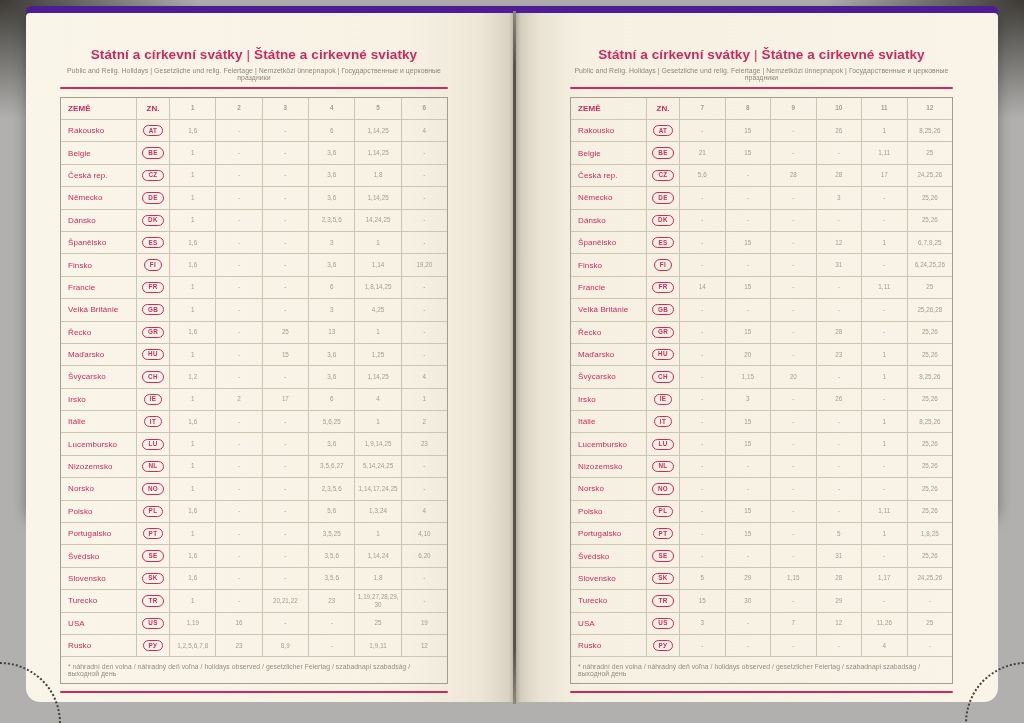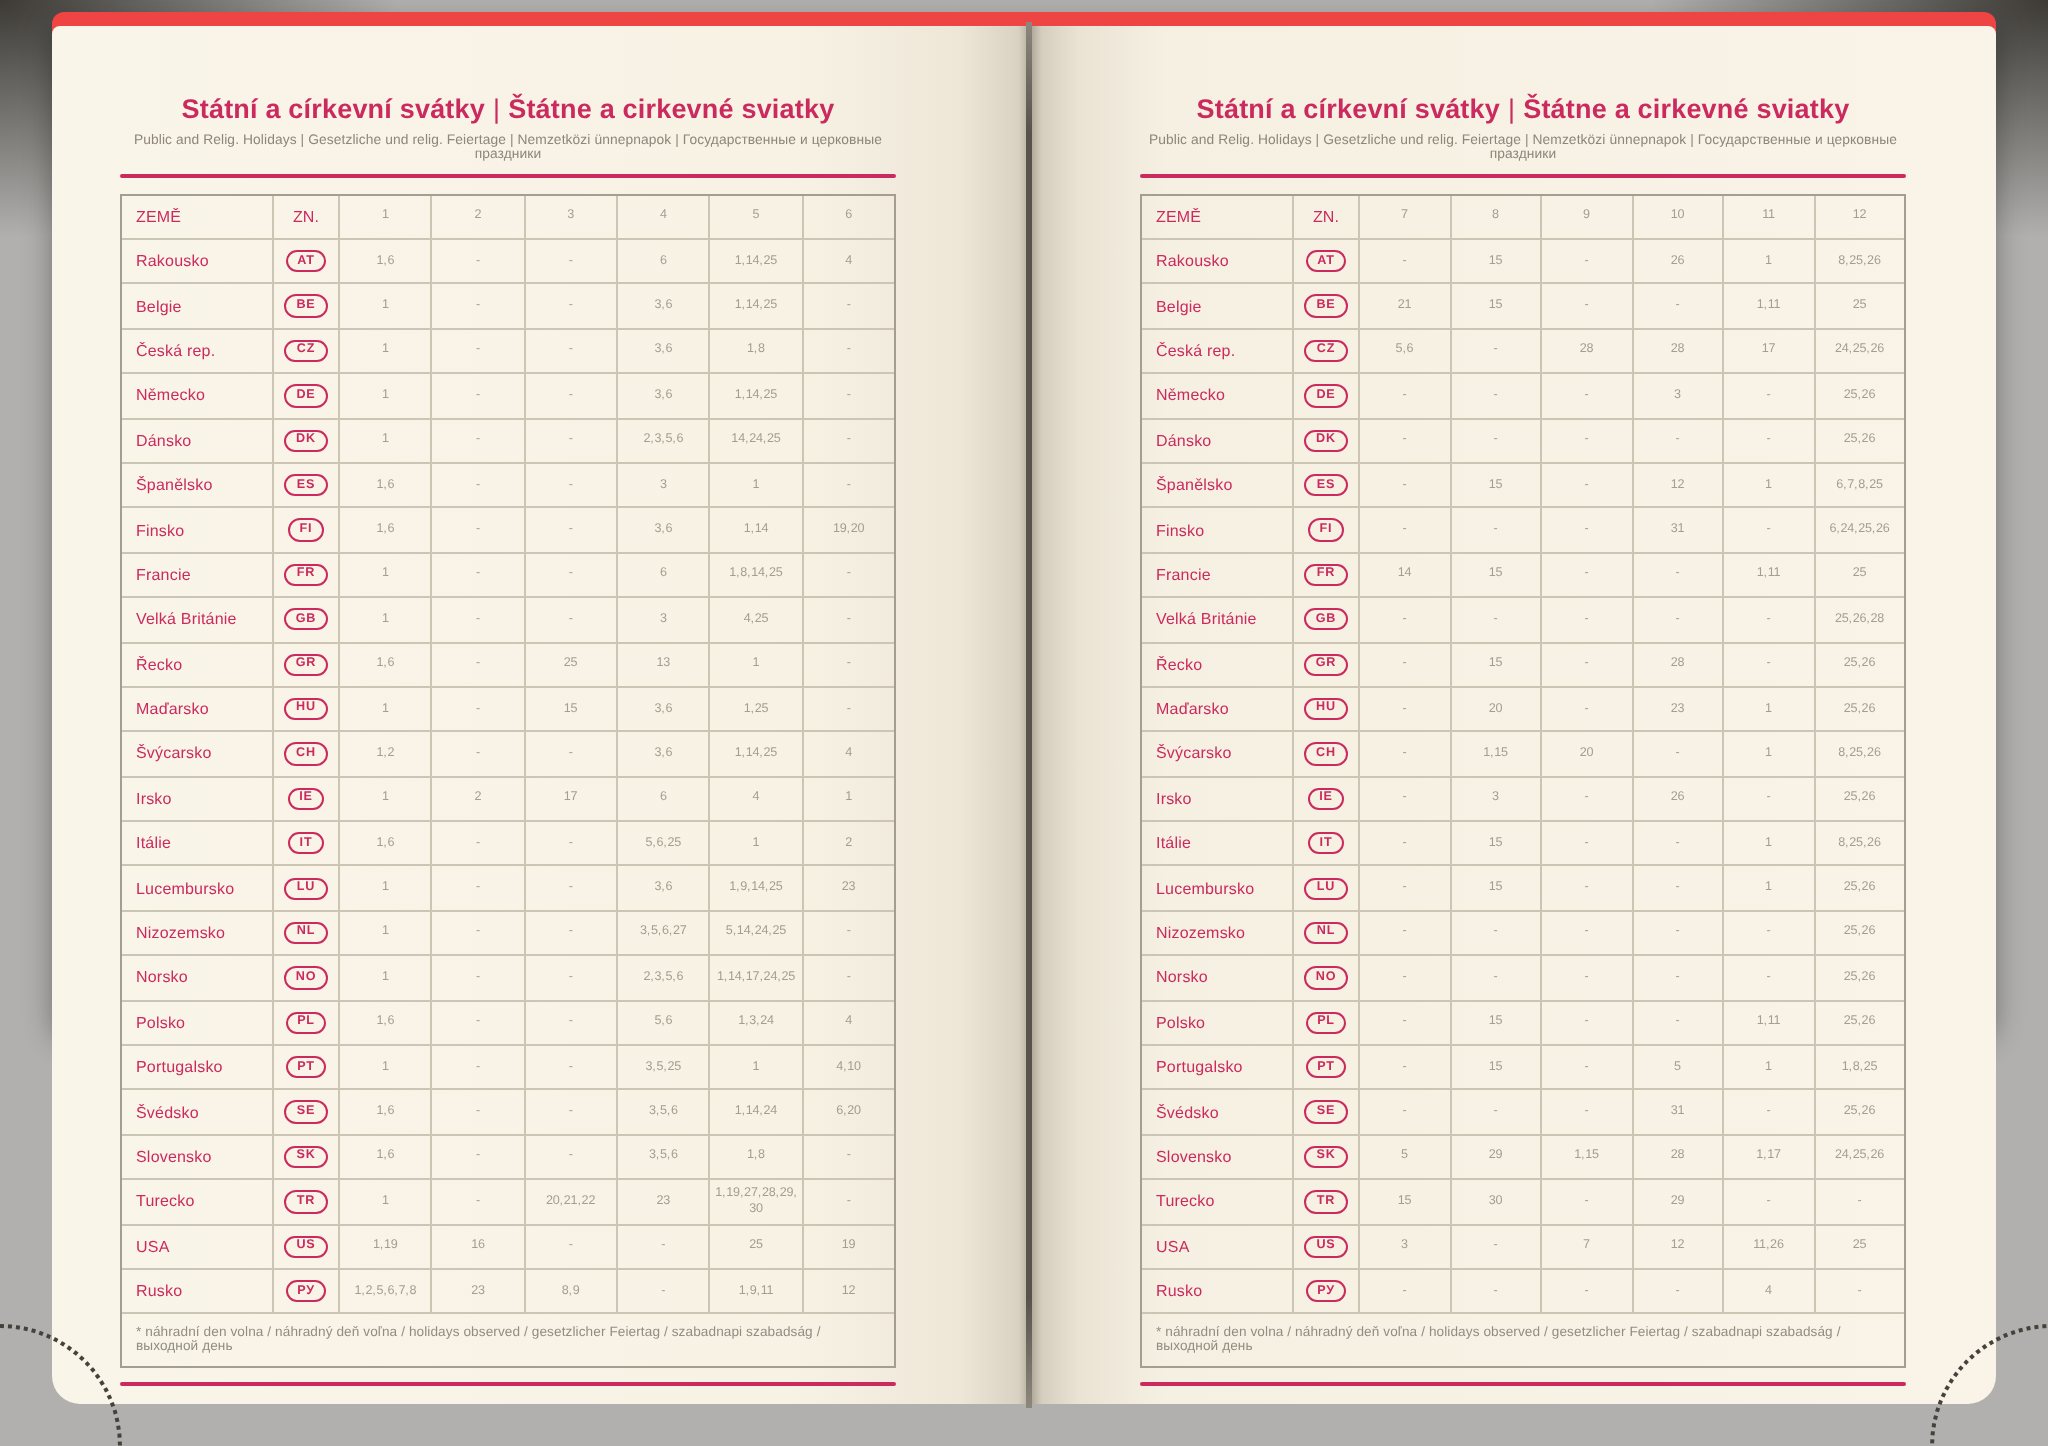--- a/index.html
+++ b/index.html
@@ -8,21 +8,21 @@
     background:#b1b0ae;
     font-family:"Liberation Sans",sans-serif;
     -webkit-font-smoothing:antialiased;
   }
   .corner-shade{position:absolute;width:200px;height:120px;pointer-events:none;z-index:0;}
   .corner-shade.tl{left:0;top:0;background:radial-gradient(ellipse at top left,rgba(48,45,40,.9),rgba(48,45,40,0) 70%);}
   .corner-shade.tr{right:0;top:0;background:radial-gradient(ellipse at top right,rgba(48,45,40,.9),rgba(48,45,40,0) 70%);}
 
   .book{
     position:absolute;left:26px;top:6px;width:972px;height:512px;
-    background:#ef4444;border-radius:6px 6px 16px 16px;
+    background:#4c1d95;border-radius:6px 6px 16px 16px;
     box-shadow:0 6px 14px rgba(0,0,0,.35);
     z-index:1;
   }
   .page{position:absolute;top:7px;height:689px;}
   .page.left{
     left:0;width:488px;border-radius:4px 0 0 14px;
     background:linear-gradient(to right,#faf5e9 0%,#f8f2e5 76%,#eee7d8 93%,#d9d1c1 99%,#b9b1a1 100%);
   }
   .page.right{
     left:489px;width:483px;border-radius:0 4px 14px 0;
@@ -59,21 +59,21 @@
   }
   .row.head{border-top:none;min-height:21px;}
   .c{
     display:flex;align-items:center;justify-content:center;
     border-left:1px solid #cdc5b4;
     padding:1px 1px;box-sizing:border-box;text-align:center;
   }
   .c:first-child{border-left:none;}
   .c.country{justify-content:flex-start;padding-left:7px;
     color:var(--accent);font-weight:normal;font-size:8px;letter-spacing:.1px;text-align:left;}
-  .c.h{color:var(--accent);font-weight:normal;font-size:8px;}
+  .c.h{color:var(--accent);font-weight:bold;font-size:8px;}
   .c.num{
     font-size:6.3px;color:#a49d90;line-height:1.3;
     letter-spacing:-.1px;word-spacing:-1.2px;
   }
   .badge{
     display:inline-block;border:1.2px solid var(--accent);color:var(--accent);
     font-size:6.3px;font-weight:bold;letter-spacing:.4px;
     border-radius:8px;padding:1.5px 5px;line-height:1;
   }
   .row.foot{display:block;border-top:1px solid #cdc5b4;}

